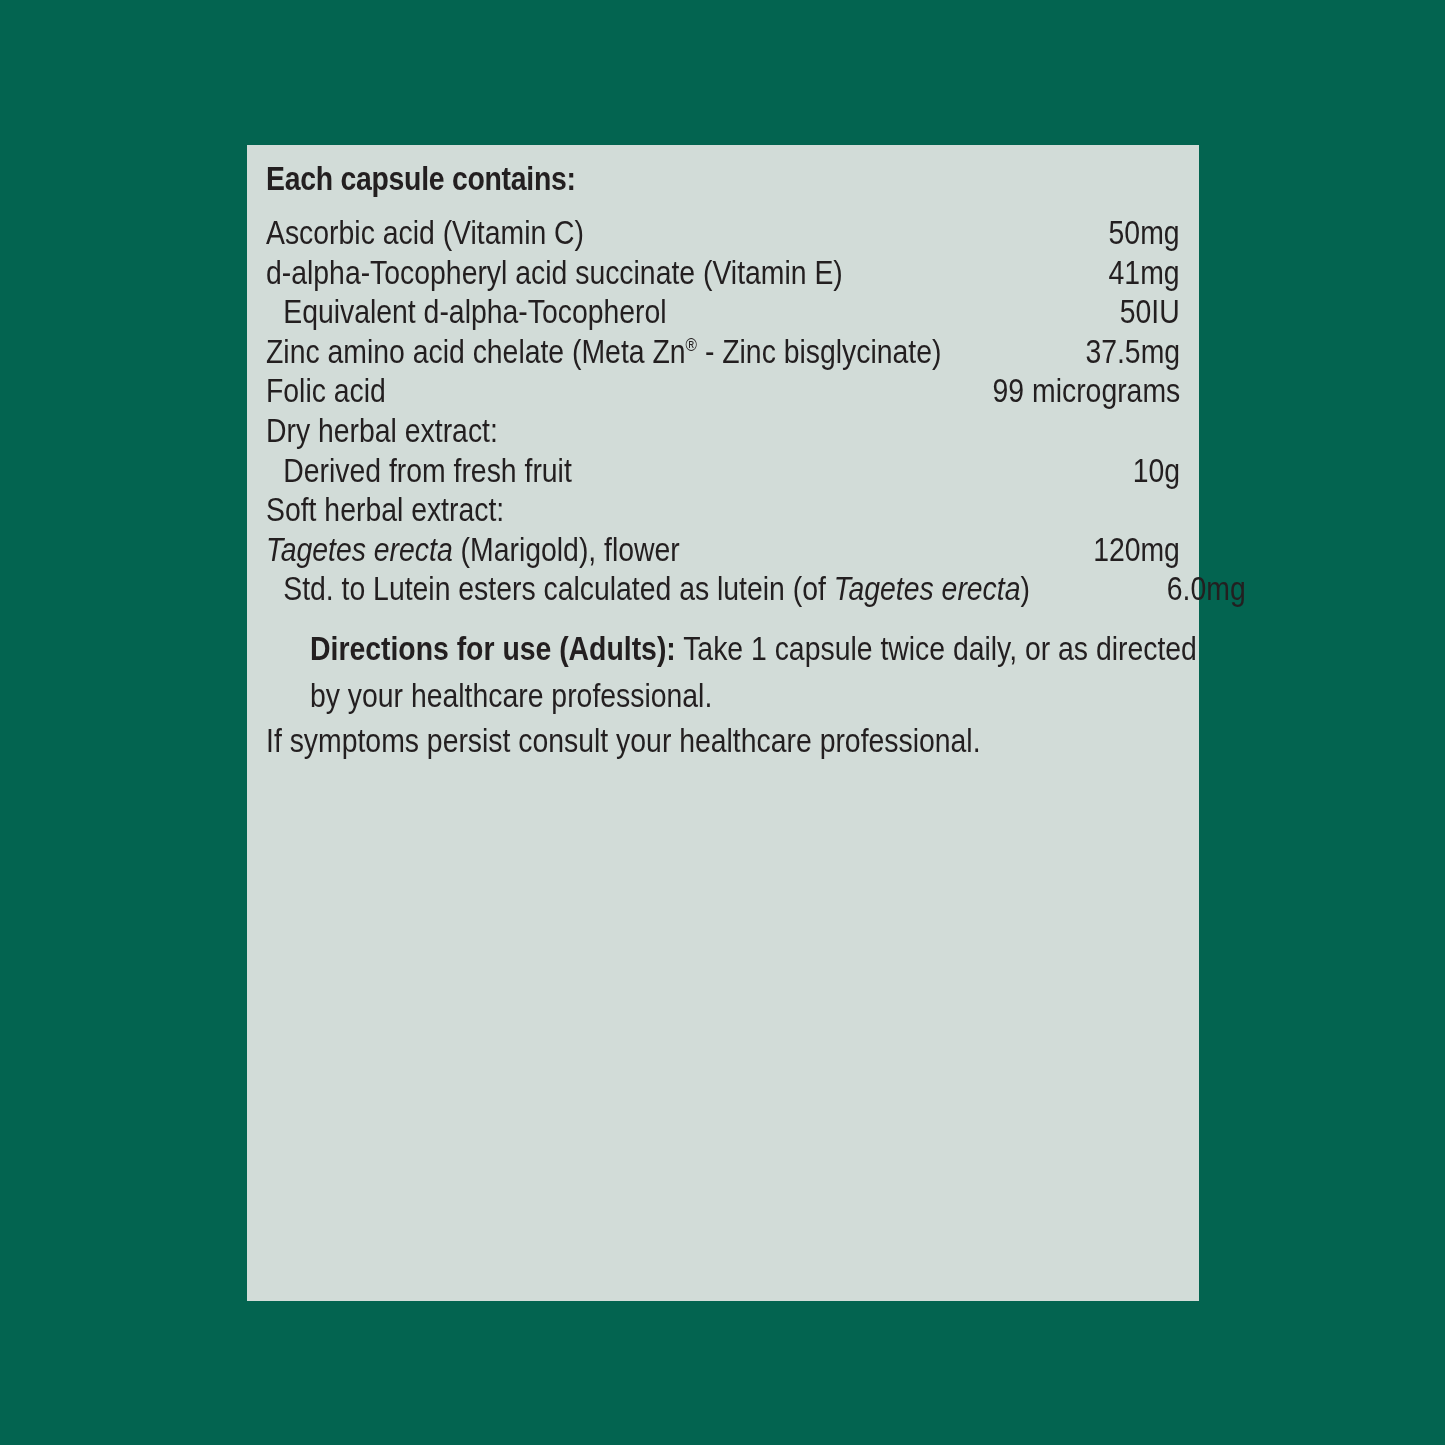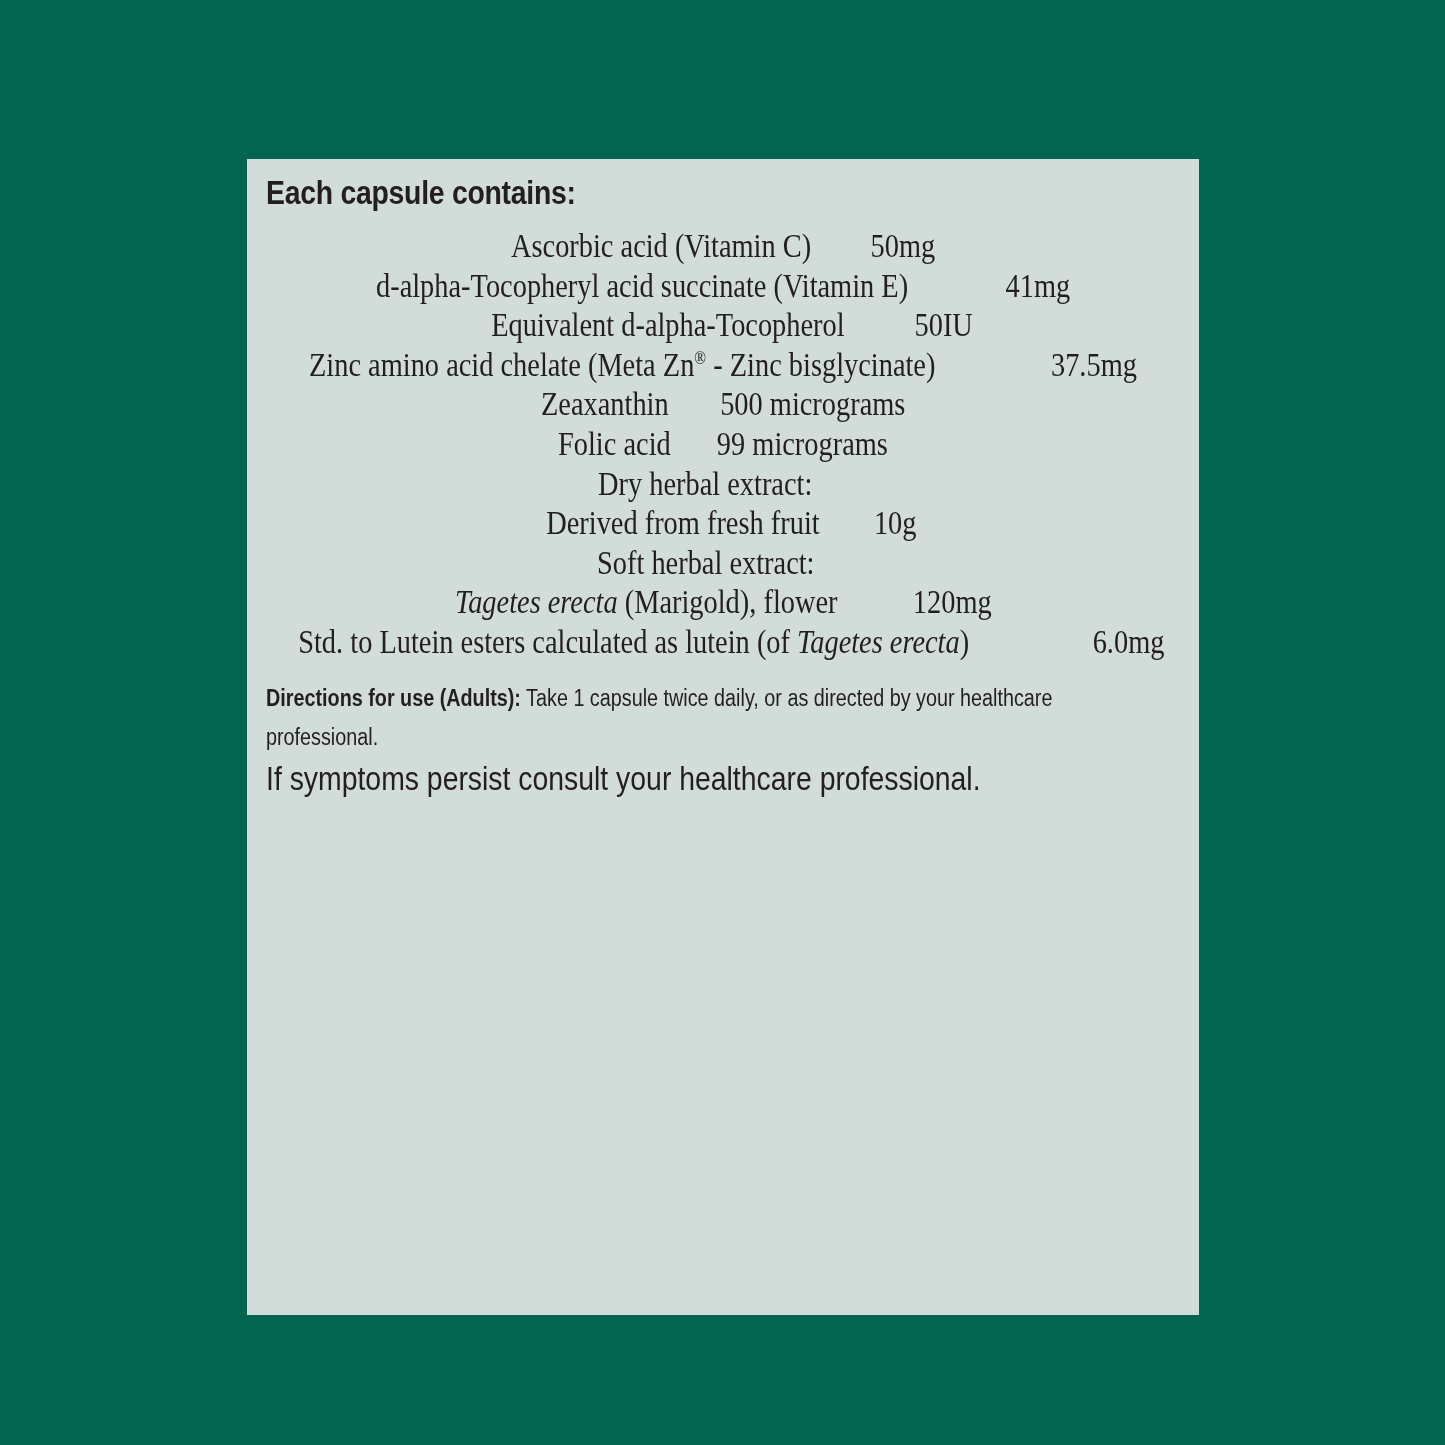--- a/index.html
+++ b/index.html
@@ -1,40 +1,40 @@
 <!DOCTYPE html>
 <html><head>
 <meta charset="utf-8">
 <style>
   html, body { margin:0; padding:0; }
   body {
     width:1445px; height:1445px; background:#036450; position:relative; overflow:hidden;
     font-family: "Liberation Sans", sans-serif;
   }
   .panel {
-    position:absolute; left:247px; top:159px; width:952px; height:1156px;
+    position:absolute; left:247px; top:145px; width:952px; height:1156px;
     background:#d2dcd8; box-sizing:border-box; padding:14px 19px 0 19px;
     color:#231f20;
   }
   .heading {
     font-weight:bold; font-size:33px; line-height:40px; margin:0 0 14px 0;
     transform:scaleX(0.86); transform-origin:left; letter-spacing:-0.3px;
   }
   .rows { width:914px; }
   .row {
-    display:flex; justify-content:center; align-items:baseline;
-    font-size:33px; line-height:39.6px; height:39.6px;font-family:Liberation Serif, serif;
+    display:flex; justify-content:space-between; align-items:baseline;
+    font-size:33px; line-height:39.6px; height:39.6px;
   }
   .row .l, .row .r { display:inline-block; white-space:nowrap; }
   .cond { transform:scaleX(0.86); }
   .row .l { transform-origin:left; }
   .row .r { transform-origin:right; }
   .indent .l { padding-left:20px; }
   i { font-style:italic; }
-  .directions { font-size:23px; line-height:39px; margin-top:16px; width:1000px; }
+  .directions { font-size:33px; line-height:47px; margin-top:16px; width:1000px;margin-left:44px; }
   .directions .inner { transform:scaleX(0.86); transform-origin:left; }
   .directions b { font-weight:bold; }
   .note { font-size:33px; line-height:39px; margin-top:2px; width:1000px; }
   .note .inner { transform:scaleX(0.86); transform-origin:left; }
   sup { font-size:18px; vertical-align:12px; line-height:0; }
 </style>
 </head>
 <body>
 
 <div class="panel">
@@ -49,24 +49,20 @@
       <span class="l cond">d-alpha-Tocopheryl acid succinate (Vitamin E)</span>
       <span class="r cond">41mg</span>
     </div>
     <div class="row indent">
       <span class="l cond">Equivalent d-alpha-Tocopherol</span>
       <span class="r cond">50IU</span>
     </div>
     <div class="row">
       <span class="l cond"><span>Zinc amino acid chelate (Meta Zn</span><sup>®</sup><span> - Zinc bisglycinate)</span></span>
       <span class="r cond">37.5mg</span>
-    </div>
-    <div class="row">
-      <span class="l cond">Zeaxanthin</span>
-      <span class="r cond">500 micrograms</span>
     </div>
     <div class="row">
       <span class="l cond">Folic acid</span>
       <span class="r cond">99 micrograms</span>
     </div>
     <div class="row">
       <span class="l cond">Dry herbal extract:</span>
       <span class="r cond"></span>
     </div>
     <div class="row indent">

